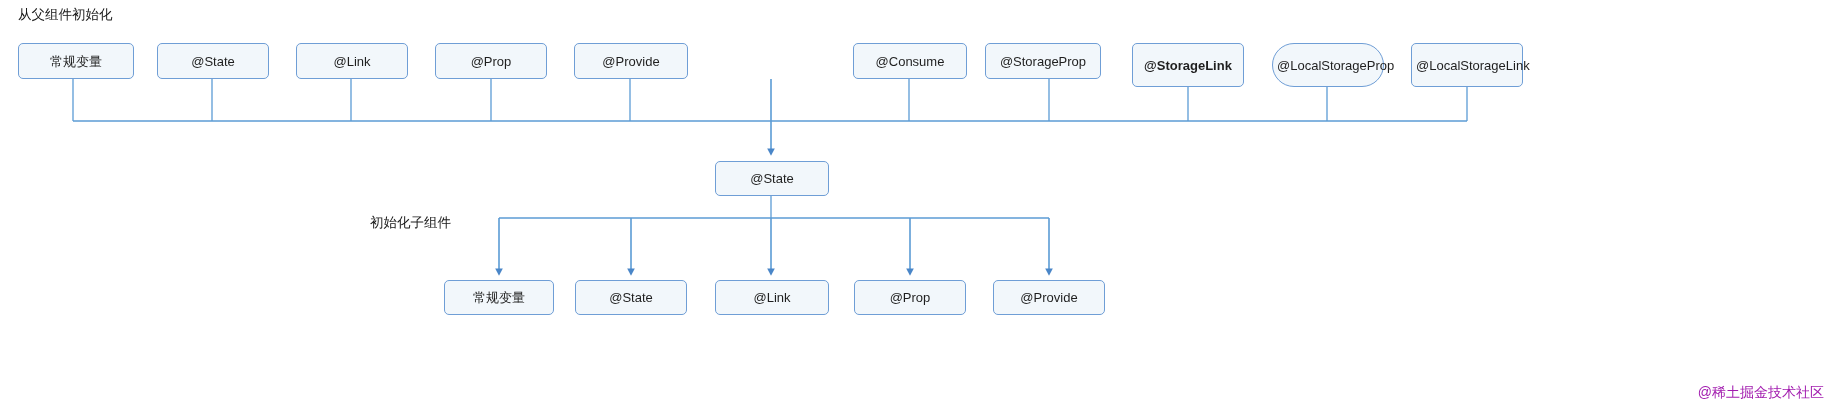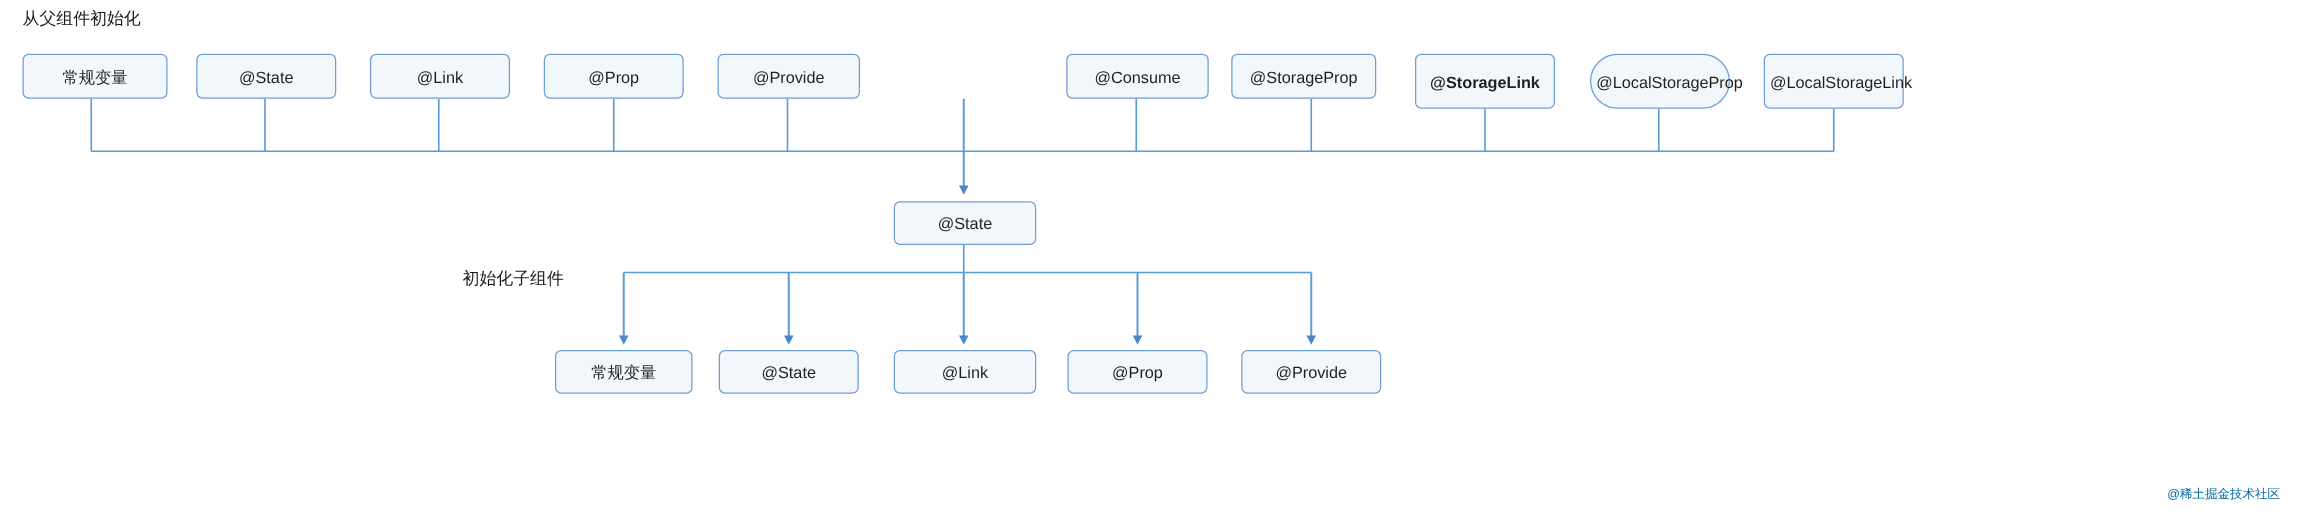--- a/index.html
+++ b/index.html
@@ -49,22 +49,22 @@
     position: absolute;
     font-size: 13.5px;
     color: #171717;
     white-space: nowrap;
     z-index: 3;
   }
   .watermark {
     position: absolute;
     right: 14px;
     bottom: 10px;
-    font-size: 10px;
-    color: #0369a1;
+    font-size: 14px;
+    color: #a21caf;
     white-space: nowrap;
     z-index: 3;
   }
 </style>
 </head>
 <body>
 
 <div id="canvas">
 
   <svg id="wires" viewBox="0 0 1838 412" xmlns="http://www.w3.org/2000/svg">

